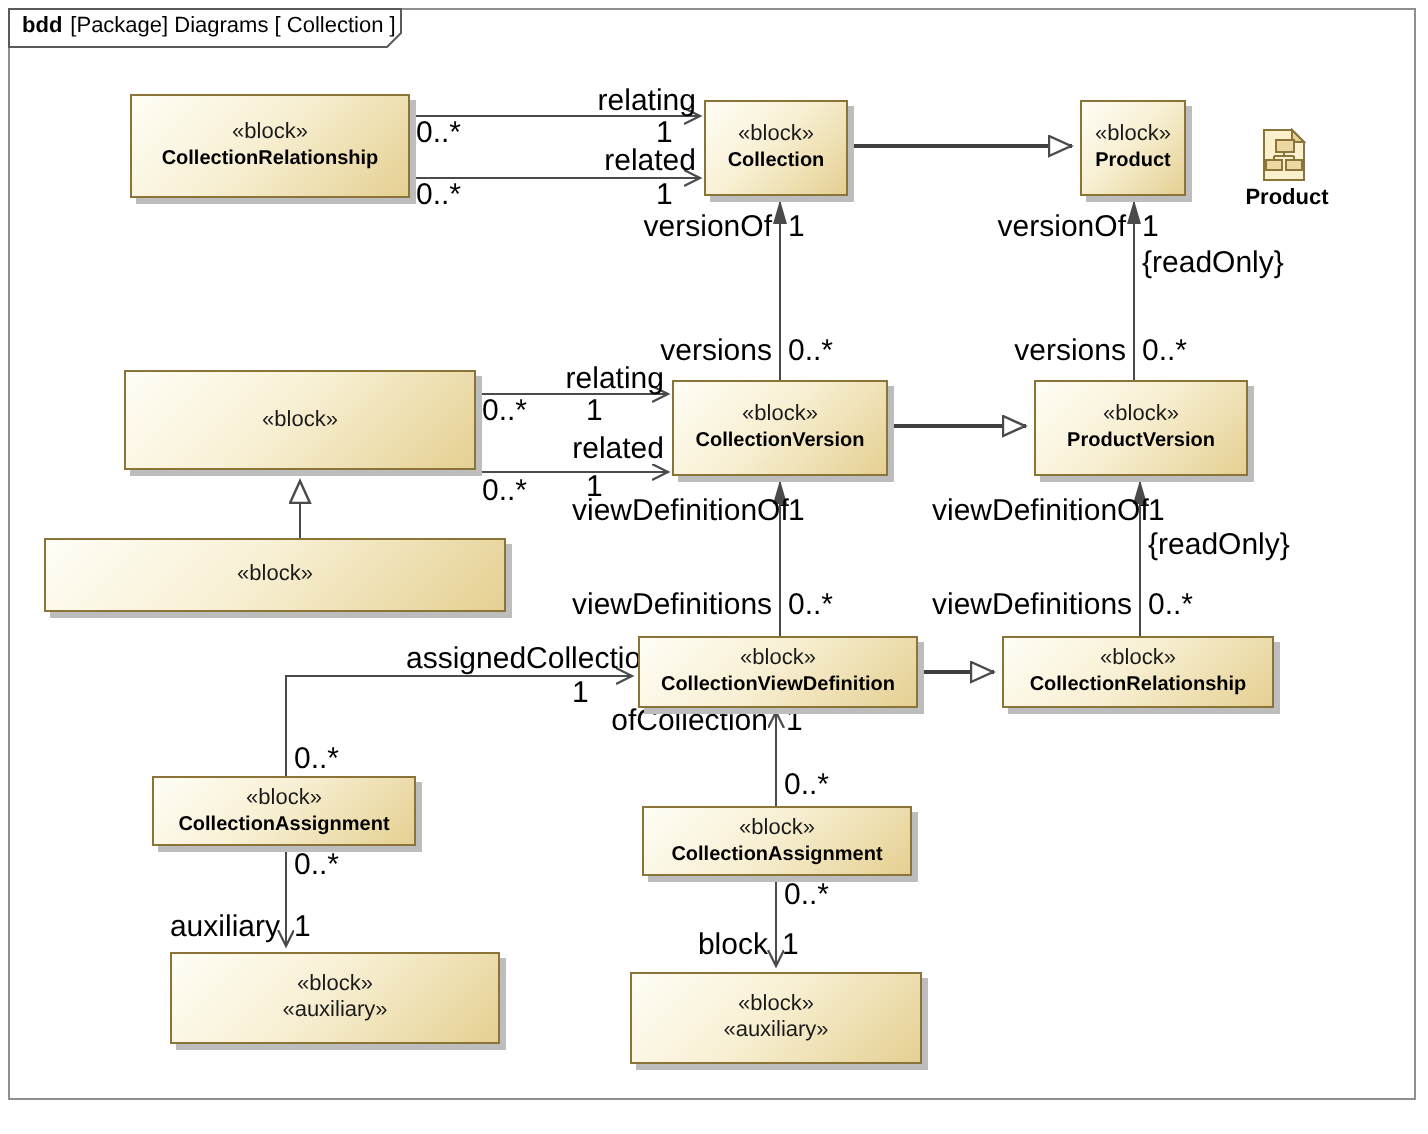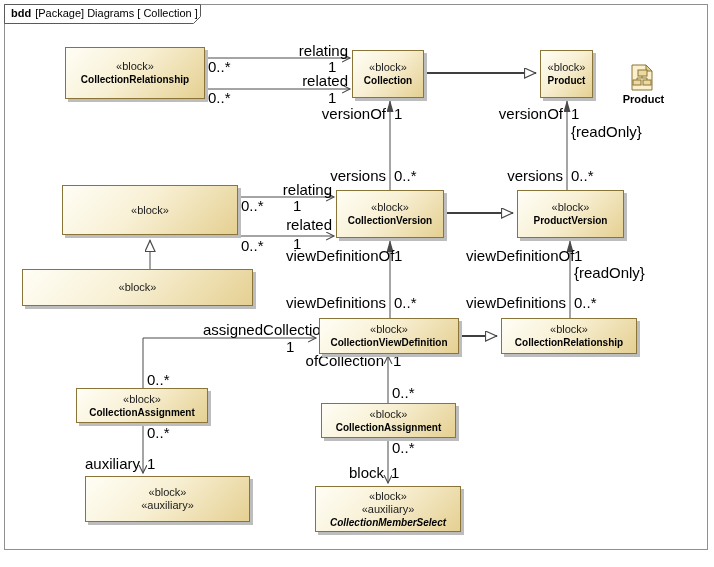--- a/index.html
+++ b/index.html
@@ -145,21 +145,20 @@
   </div>
 
   <div class="block italic" style="left:85px;top:476px;width:165px;height:46px">
     <div class="stereo">«block»</div>
     <div class="stereo">«auxiliary»</div>
   </div>
 
   <div class="block italic" style="left:315px;top:486px;width:146px;height:46px">
     <div class="stereo">«block»</div>
     <div class="stereo">«auxiliary»</div>
-    <div class="bname">CollectionMemberSelect</div>
   </div>
 
   <div class="icon-wrap" style="left:628px;top:62px">
     <svg width="30" height="32">
       <path d="M4,3 L18,3 L24,9 L24,28 L4,28 Z" fill="#faf0cd" stroke="#8a7437" stroke-width="1"></path>
       <path d="M18,3 L18,9 L24,9 Z" fill="#e6d194" stroke="#8a7437" stroke-width="1"></path>
       <path d="M14,14 V16 M9,16 H19 M9,16 V18 M19,16 V18" fill="none" stroke="#8a7437" stroke-width="1"></path>
       <rect x="10" y="8" width="9" height="6" fill="#ecd9a2" stroke="#8a7437"></rect>
       <rect x="5" y="18" width="8" height="5" fill="#ecd9a2" stroke="#8a7437"></rect>
       <rect x="15" y="18" width="8" height="5" fill="#ecd9a2" stroke="#8a7437"></rect>

